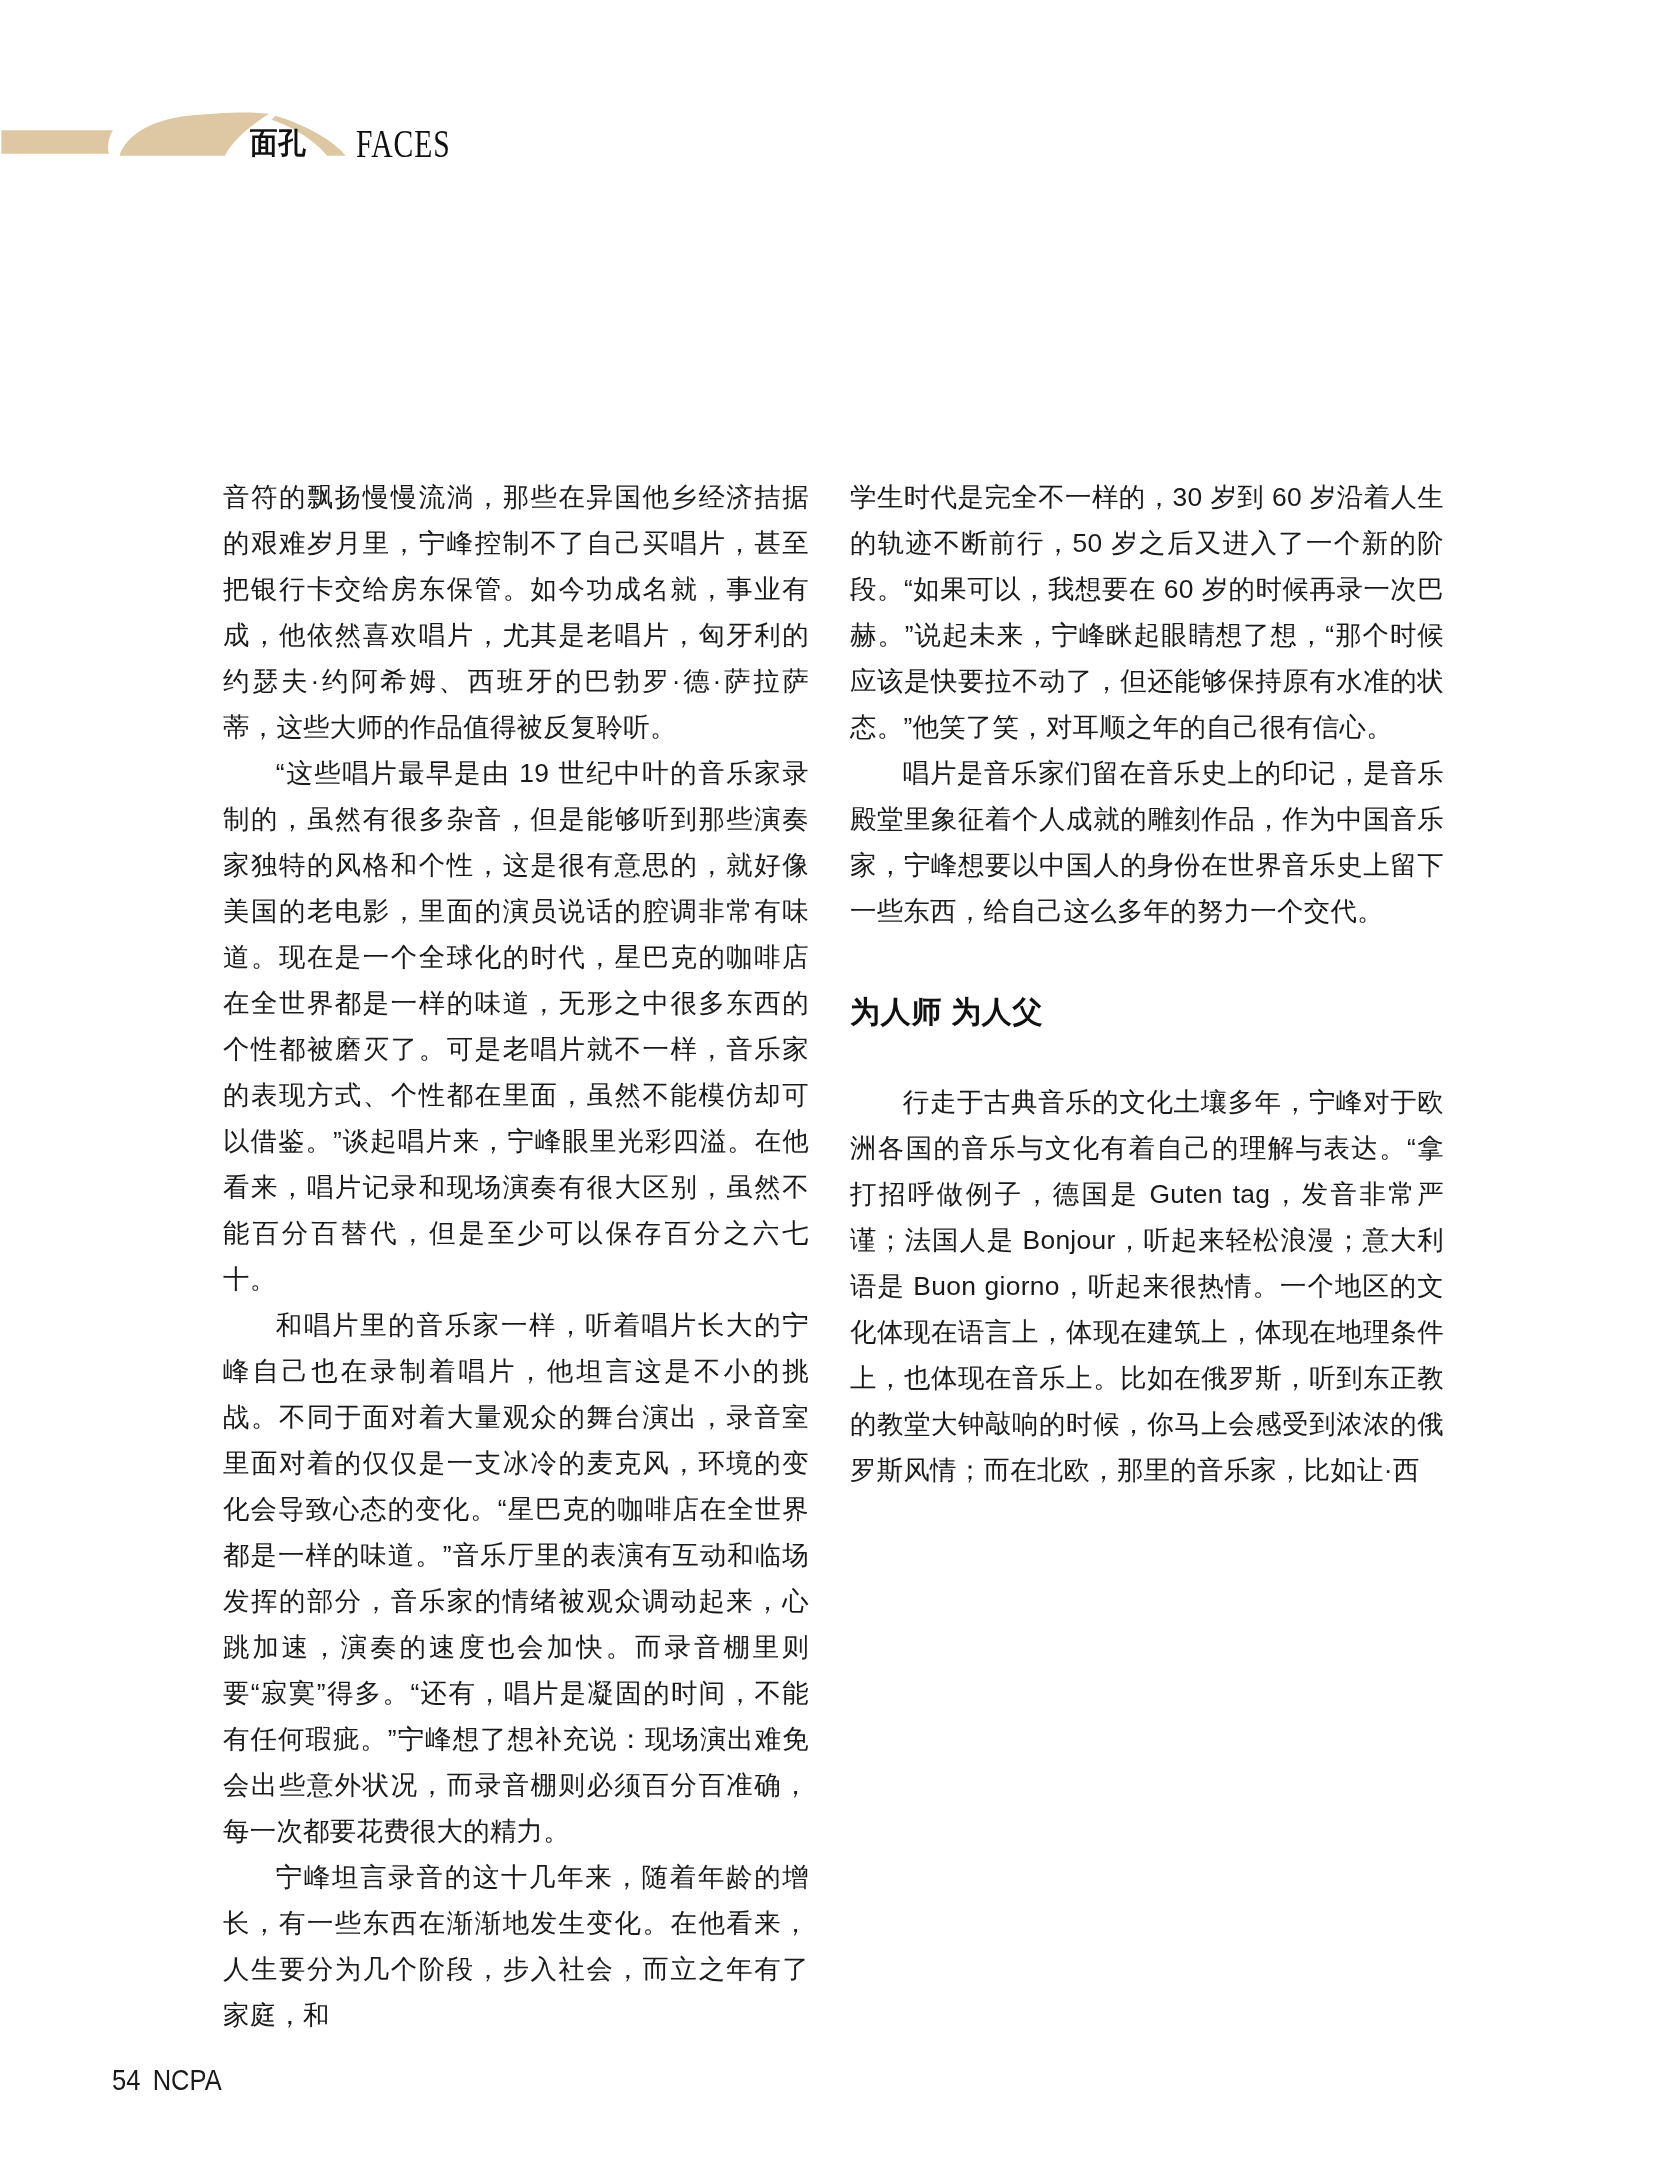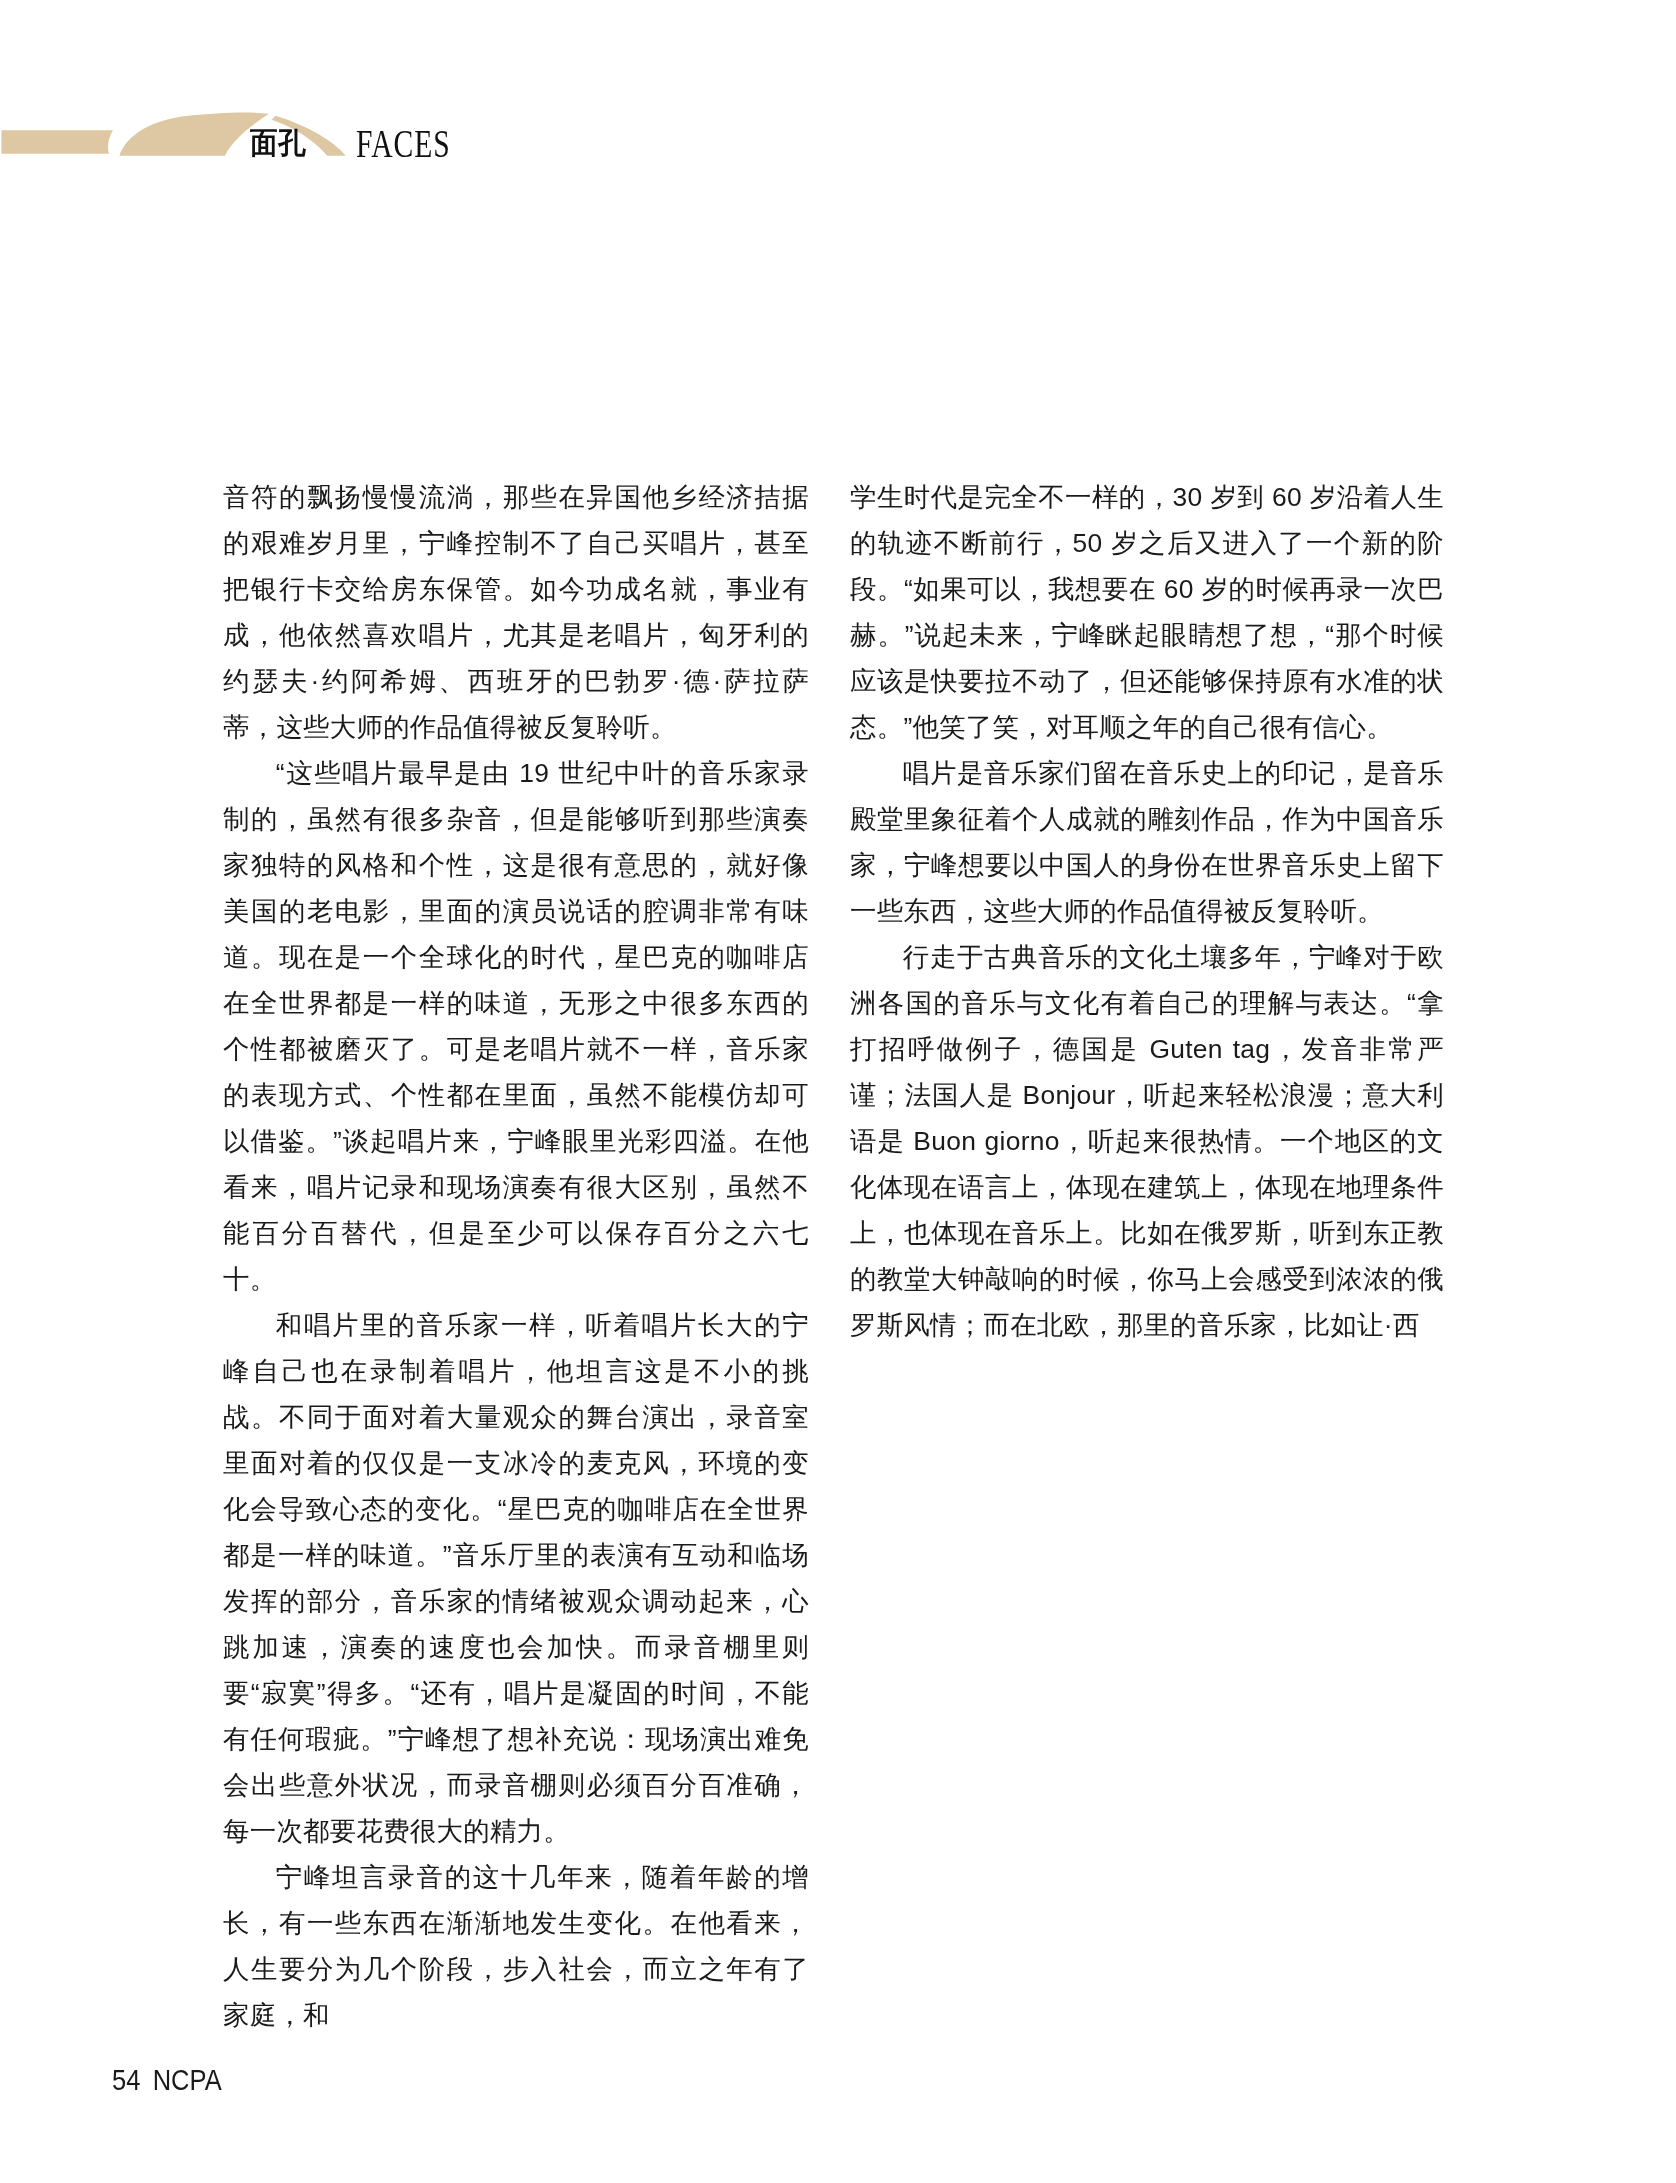--- a/index.html
+++ b/index.html
@@ -108,21 +108,22 @@
 
   <div class="column col-left">
     <p>音符的飘扬慢慢流淌，那些在异国他乡经济拮据的艰难岁月里，宁峰控制不了自己买唱片，甚至把银行卡交给房东保管。如今功成名就，事业有成，他依然喜欢唱片，尤其是老唱片，匈牙利的约瑟夫·约阿希姆、西班牙的巴勃罗·德·萨拉萨蒂，这些大师的作品值得被反复聆听。</p>
     <p class="indent">“这些唱片最早是由 19 世纪中叶的音乐家录制的，虽然有很多杂音，但是能够听到那些演奏家独特的风格和个性，这是很有意思的，就好像美国的老电影，里面的演员说话的腔调非常有味道。现在是一个全球化的时代，星巴克的咖啡店在全世界都是一样的味道，无形之中很多东西的个性都被磨灭了。可是老唱片就不一样，音乐家的表现方式、个性都在里面，虽然不能模仿却可以借鉴。”谈起唱片来，宁峰眼里光彩四溢。在他看来，唱片记录和现场演奏有很大区别，虽然不能百分百替代，但是至少可以保存百分之六七十。</p>
     <p class="indent">和唱片里的音乐家一样，听着唱片长大的宁峰自己也在录制着唱片，他坦言这是不小的挑战。不同于面对着大量观众的舞台演出，录音室里面对着的仅仅是一支冰冷的麦克风，环境的变化会导致心态的变化。“星巴克的咖啡店在全世界都是一样的味道。”音乐厅里的表演有互动和临场发挥的部分，音乐家的情绪被观众调动起来，心跳加速，演奏的速度也会加快。而录音棚里则要“寂寞”得多。“还有，唱片是凝固的时间，不能有任何瑕疵。”宁峰想了想补充说：现场演出难免会出些意外状况，而录音棚则必须百分百准确，每一次都要花费很大的精力。</p>
     <p class="indent">宁峰坦言录音的这十几年来，随着年龄的增长，有一些东西在渐渐地发生变化。在他看来，人生要分为几个阶段，步入社会，而立之年有了家庭，和</p>
   </div>
 
   <div class="column col-right">
     <p>学生时代是完全不一样的，30 岁到 60 岁沿着人生的轨迹不断前行，50 岁之后又进入了一个新的阶段。“如果可以，我想要在 60 岁的时候再录一次巴赫。”说起未来，宁峰眯起眼睛想了想，“那个时候应该是快要拉不动了，但还能够保持原有水准的状态。”他笑了笑，对耳顺之年的自己很有信心。</p>
-    <p class="indent">唱片是音乐家们留在音乐史上的印记，是音乐殿堂里象征着个人成就的雕刻作品，作为中国音乐家，宁峰想要以中国人的身份在世界音乐史上留下一些东西，这些大师的作品值得被反复聆听。</p>
+    <p class="indent">唱片是音乐家们留在音乐史上的印记，是音乐殿堂里象征着个人成就的雕刻作品，作为中国音乐家，宁峰想要以中国人的身份在世界音乐史上留下一些东西，给自己这么多年的努力一个交代。</p>
+    <h2 class="section-heading">为人师 为人父</h2>
     <p class="indent">行走于古典音乐的文化土壤多年，宁峰对于欧洲各国的音乐与文化有着自己的理解与表达。“拿打招呼做例子，德国是 Guten tag，发音非常严谨；法国人是 Bonjour，听起来轻松浪漫；意大利语是 Buon giorno，听起来很热情。一个地区的文化体现在语言上，体现在建筑上，体现在地理条件上，也体现在音乐上。比如在俄罗斯，听到东正教的教堂大钟敲响的时候，你马上会感受到浓浓的俄罗斯风情；而在北欧，那里的音乐家，比如让·西</p>
   </div>
 
   <div class="footer">
     <span>54</span>
     <span>NCPA</span>
   </div>
 
 </div>
 

